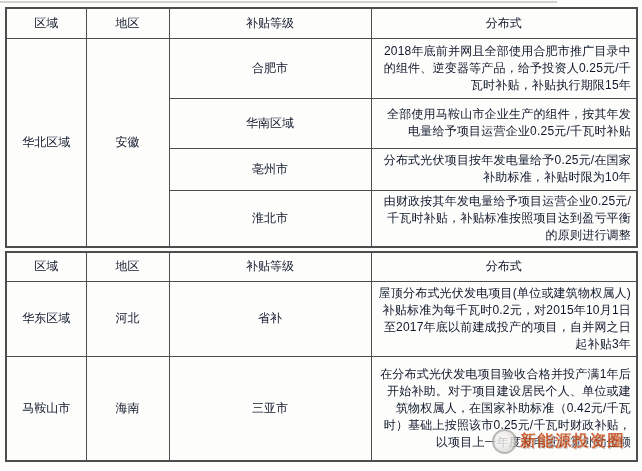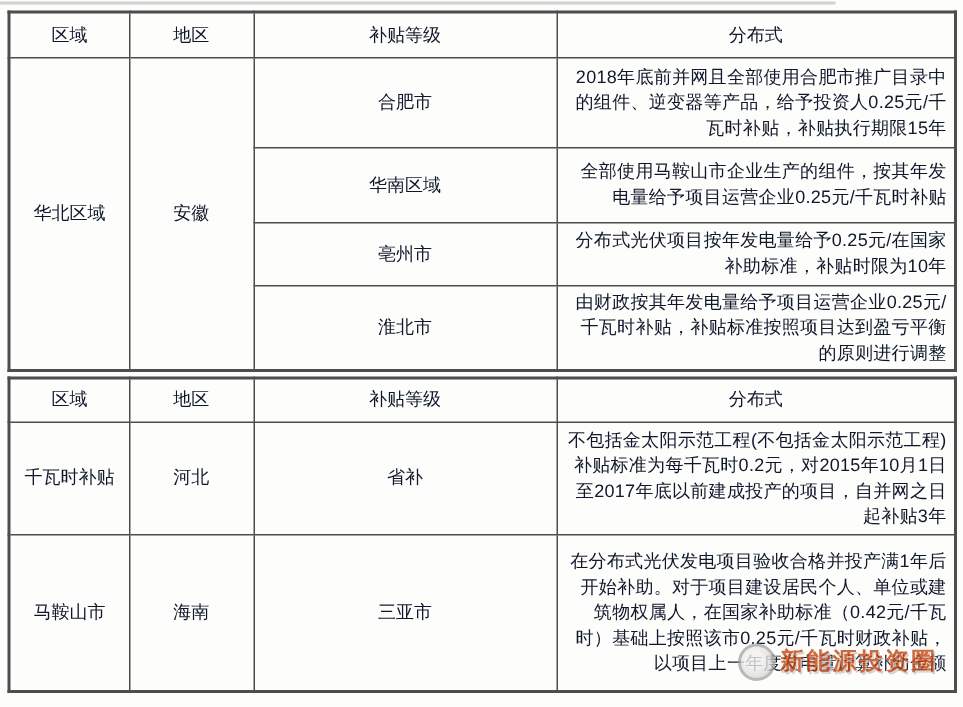--- a/index.html
+++ b/index.html
@@ -136,24 +136,24 @@
         <col style="width:266px">
     </colgroup>
     <tbody>
       <tr class="hdr">
         <th>区域</th>
         <th>地区</th>
         <th>补贴等级</th>
         <th>分布式</th>
       </tr>
       <tr class="r0">
-        <td>千瓦时补贴</td>
+        <td>华东区域</td>
         <td>河北</td>
         <td>省补</td>
-        <td class="policy">不包括金太阳示范工程(不包括金太阳示范工程)补贴标准为每千瓦时0.2元，对2015年10月1日至2017年底以前建成投产的项目，自并网之日起补贴3年</td>
+        <td class="policy">屋顶分布式光伏发电项目(单位或建筑物权属人)补贴标准为每千瓦时0.2元，对2015年10月1日至2017年底以前建成投产的项目，自并网之日起补贴3年</td>
       </tr>
       <tr class="r1">
         <td>马鞍山市</td>
         <td>海南</td>
         <td>三亚市</td>
         <td class="policy">在分布式光伏发电项目验收合格并投产满1年后开始补助。对于项目建设居民个人、单位或建筑物权属人，在国家补助标准（0.42元/千瓦时）基础上按照该市0.25元/千瓦时财政补贴，以项目上一年度发电量计算补助金额</td>
       </tr>
     </tbody>
   </table>
 

